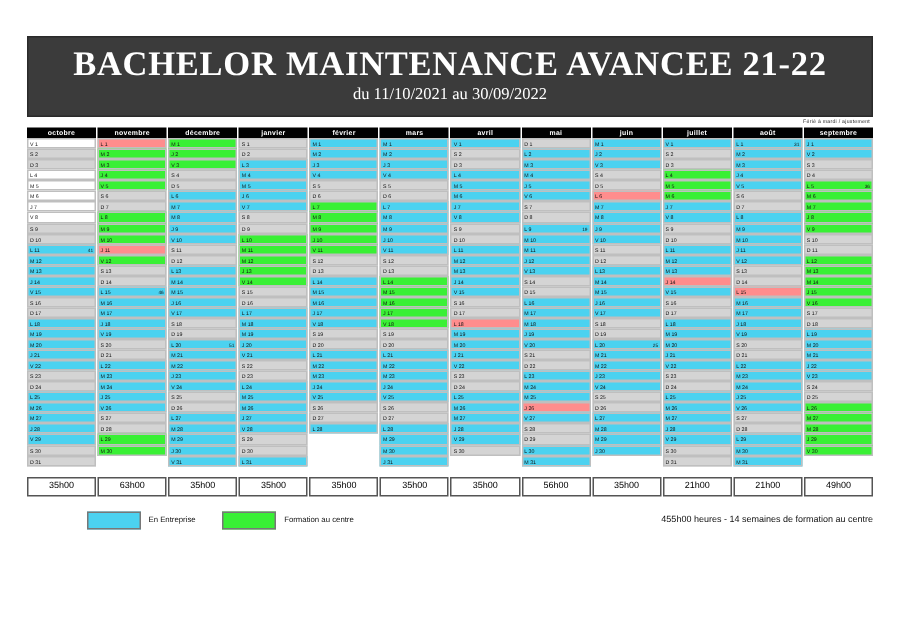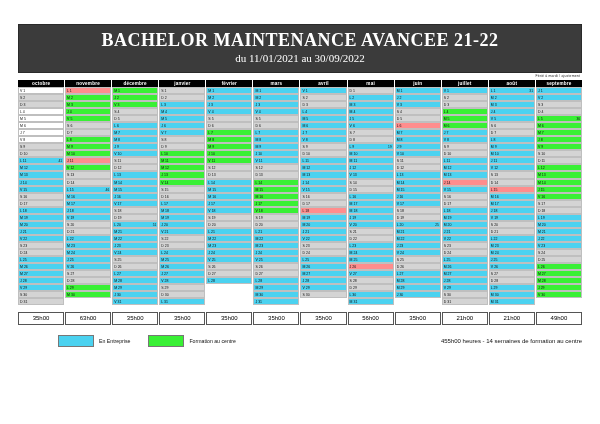--- a/index.html
+++ b/index.html
@@ -18,21 +18,21 @@
   
   .banner{
     background:#3b3b3b;
     color:#ffffff;
     text-align:center;
     padding:6px 0 8px 0;
     border:1px solid #2a2a2a;
   }
   .banner-title{
     font-family:"Liberation Serif", serif;
-    font-size:18px;
+    font-size:23px;
     font-weight:bold;
     letter-spacing:0.5px;
     line-height:1.05;
   }
   .banner-sub{
     font-family:"Liberation Serif", serif;
     font-size:11px;
     margin-top:2px;
   }
   
@@ -133,21 +133,21 @@
   }
   .legend-wrap{padding-left:40px;position:relative;}
 </style>
 </head>
 <body>
 
 <div class="page">
 
   <div class="banner">
     <div class="banner-title">BACHELOR MAINTENANCE AVANCEE 21-22</div>
-    <div class="banner-sub">du 11/01/2021 au 30/09/2022</div>
+    <div class="banner-sub">du 11/10/2021 au 30/09/2022</div>
   </div>
 
   <div class="top-note">Férié à mardi / ajustement</div>
 
   <div class="cal" id="calendar">
       <div class="col">
         <div class="month-head">octobre</div>
         <div class="day c-w"><span class="lbl">V 1</span></div>
         <div class="day c-g"><span class="lbl">S 2</span></div>
         <div class="day c-g"><span class="lbl">D 3</span></div>

